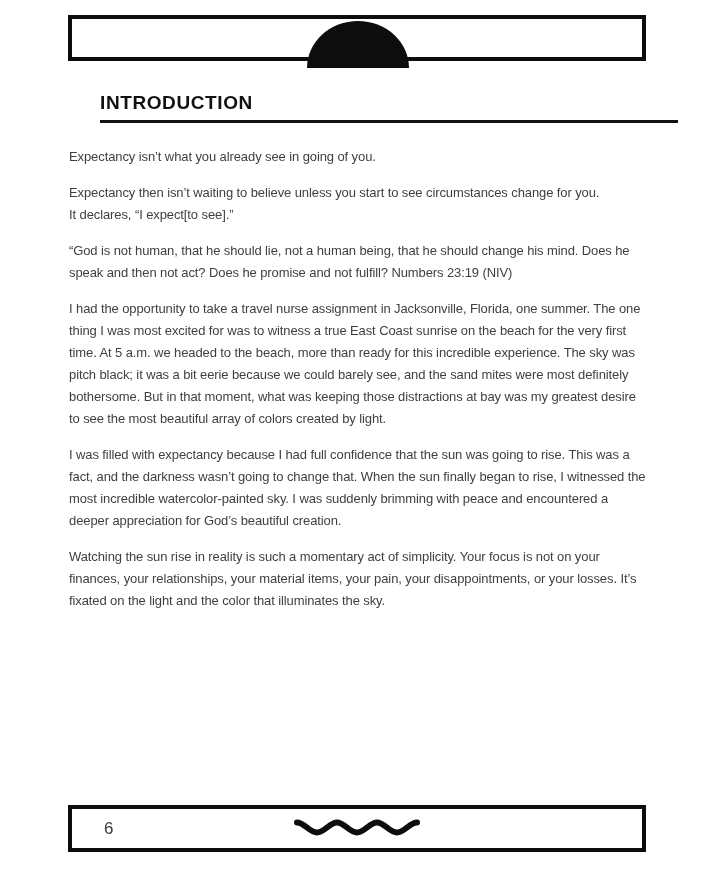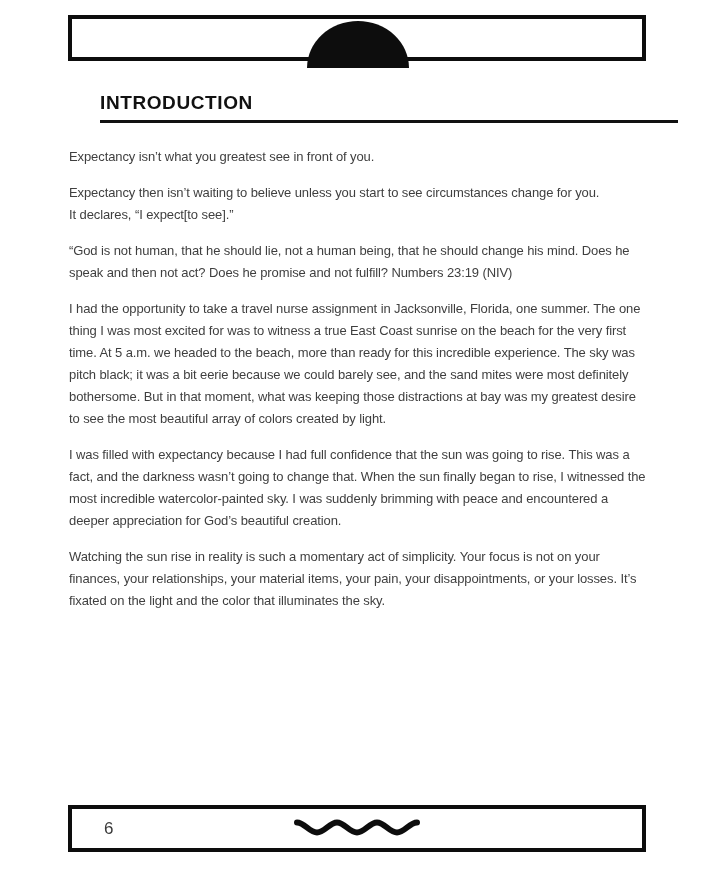--- a/index.html
+++ b/index.html
@@ -109,21 +109,21 @@
 
   <div class="header-band"></div>
   <div class="sun-semicircle"></div>
 
   <div class="heading-wrap">
     <h1 class="chapter-title">INTRODUCTION</h1>
     <div class="heading-rule"></div>
   </div>
 
   <div class="body-copy">
-    <p>Expectancy isn’t what you greatest see in front of you.</p>
+    <p>Expectancy isn’t what you already see in going of you.</p>
     <p>Expectancy then isn’t waiting to believe unless you start to see circumstances change for you.
 It declares, “I expect[to see].”</p>
     <p>“God is not human, that he should lie, not a human being, that he should change his mind. Does he speak and then not act? Does he promise and not fulfill? Numbers 23:19 (NIV)</p>
     <p>I had the opportunity to take a travel nurse assignment in Jacksonville, Florida, one summer. The one thing I was most excited for was to witness a true East Coast sunrise on the beach for the very first time. At 5 a.m. we headed to the beach, more than ready for this incredible experience. The sky was pitch black; it was a bit eerie because we could barely see, and the sand mites were most definitely bothersome. But in that moment, what was keeping those distractions at bay was my greatest desire to see the most beautiful array of colors created by light.</p>
     <p>I was filled with expectancy because I had full confidence that the sun was going to rise. This was a fact, and the darkness wasn’t going to change that. When the sun finally began to rise, I witnessed the most incredible watercolor-painted sky. I was suddenly brimming with peace and encountered a deeper appreciation for God’s beautiful creation.</p>
     <p>Watching the sun rise in reality is such a momentary act of simplicity. Your focus is not on your finances, your relationships, your material items, your pain, your disappointments, or your losses. It’s fixated on the light and the color that illuminates the sky.</p>
   </div>
 
   <div class="footer-band">
     <span class="page-number">6</span>

